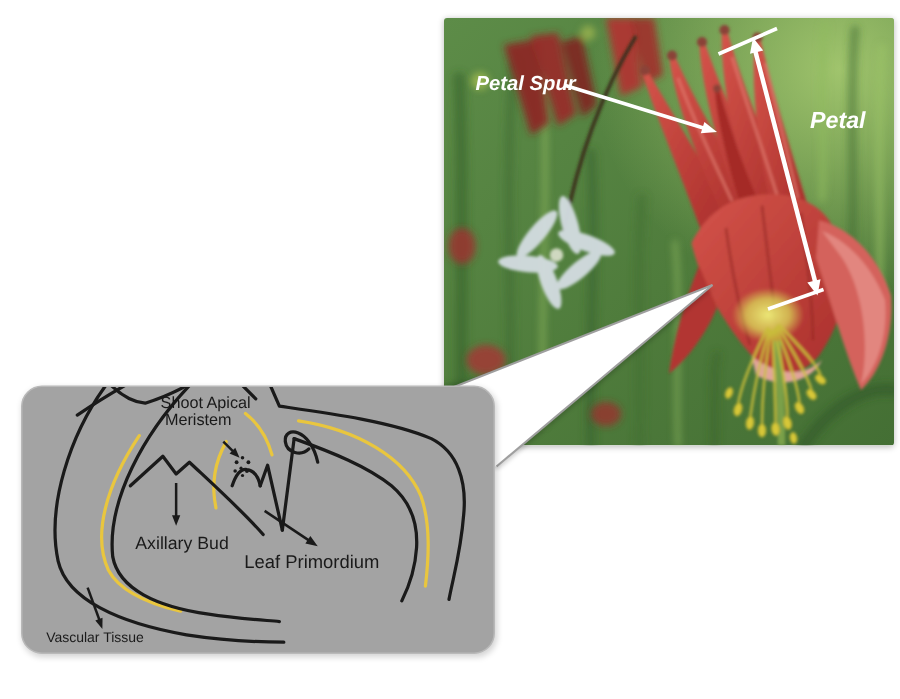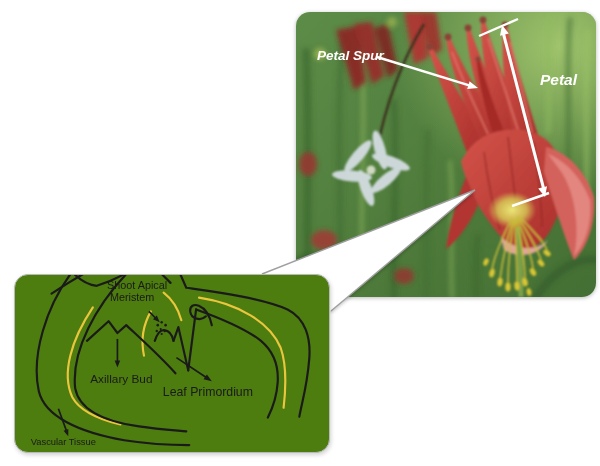--- a/index.html
+++ b/index.html
@@ -1,22 +1,22 @@
 <!DOCTYPE html>
 <html><head>
 <meta charset="utf-8">
 <style>
   html,body{margin:0;padding:0;background:#ffffff;}
   #canvas{position:relative;width:600px;height:466px;background:#ffffff;overflow:hidden;
           font-family:"Liberation Sans", sans-serif;}
-  #photo{position:absolute;left:296px;top:12px;width:300px;height:285px;border-radius:14px;
+  #photo{position:absolute;left:296px;top:12px;width:300px;height:285px;border-radius:2px;
          overflow:hidden;box-shadow:0 1px 4px rgba(0,0,0,0.28);}
   #photo svg{display:block;}
   #wedge{position:absolute;left:0;top:0;width:600px;height:466px;pointer-events:none;}
-  #diagram-box{position:absolute;left:14px;top:274px;width:314px;height:177px;background:#4d7c0f;
+  #diagram-box{position:absolute;left:14px;top:257px;width:314px;height:177px;background:#a3a3a3;
                border:1.5px solid #b9b9b9;border-radius:14px;box-shadow:1px 2px 4px rgba(0,0,0,0.18);}
   #diagram-box svg{display:block;width:100%;height:100%;}
   .sketch-text{fill:#1a1a1a;}
 </style>
 </head>
 <body>
 
 <div id="canvas">
 
   <div id="photo">

